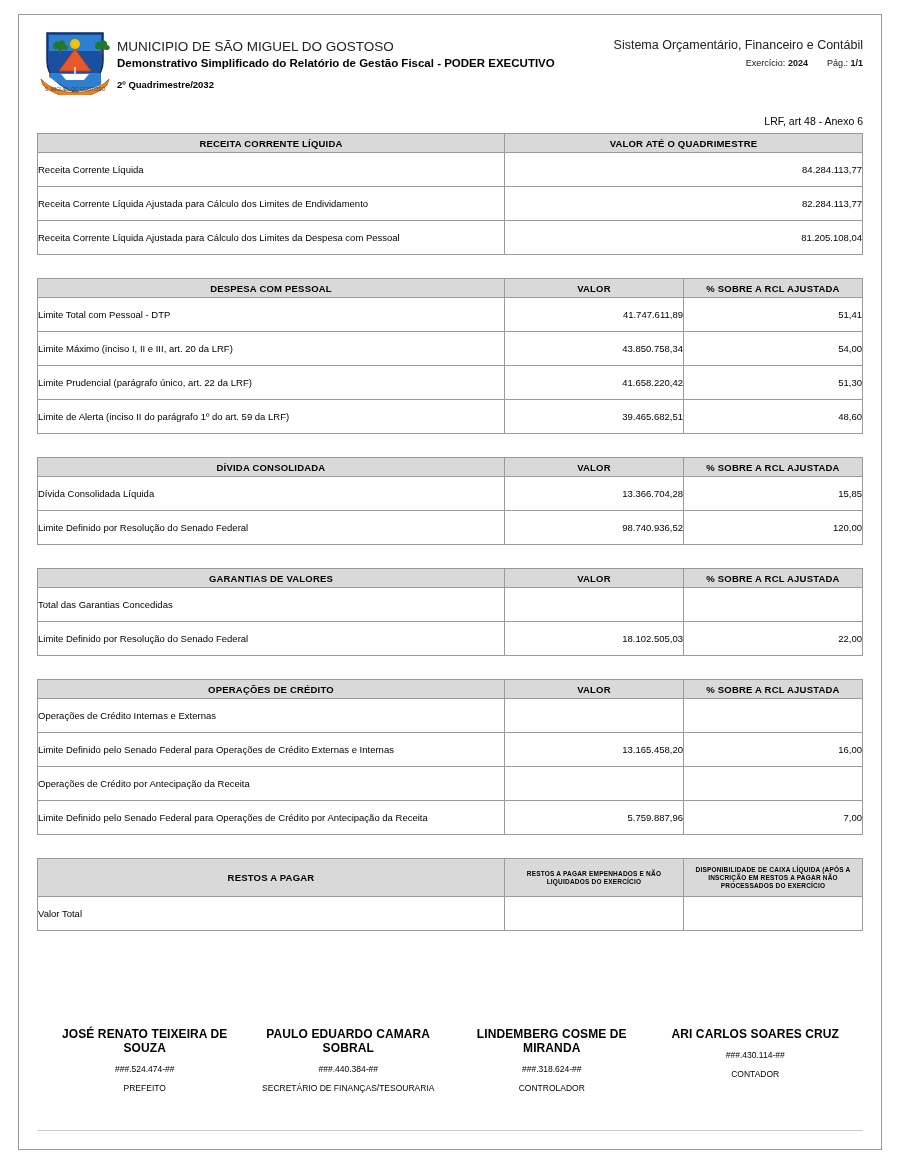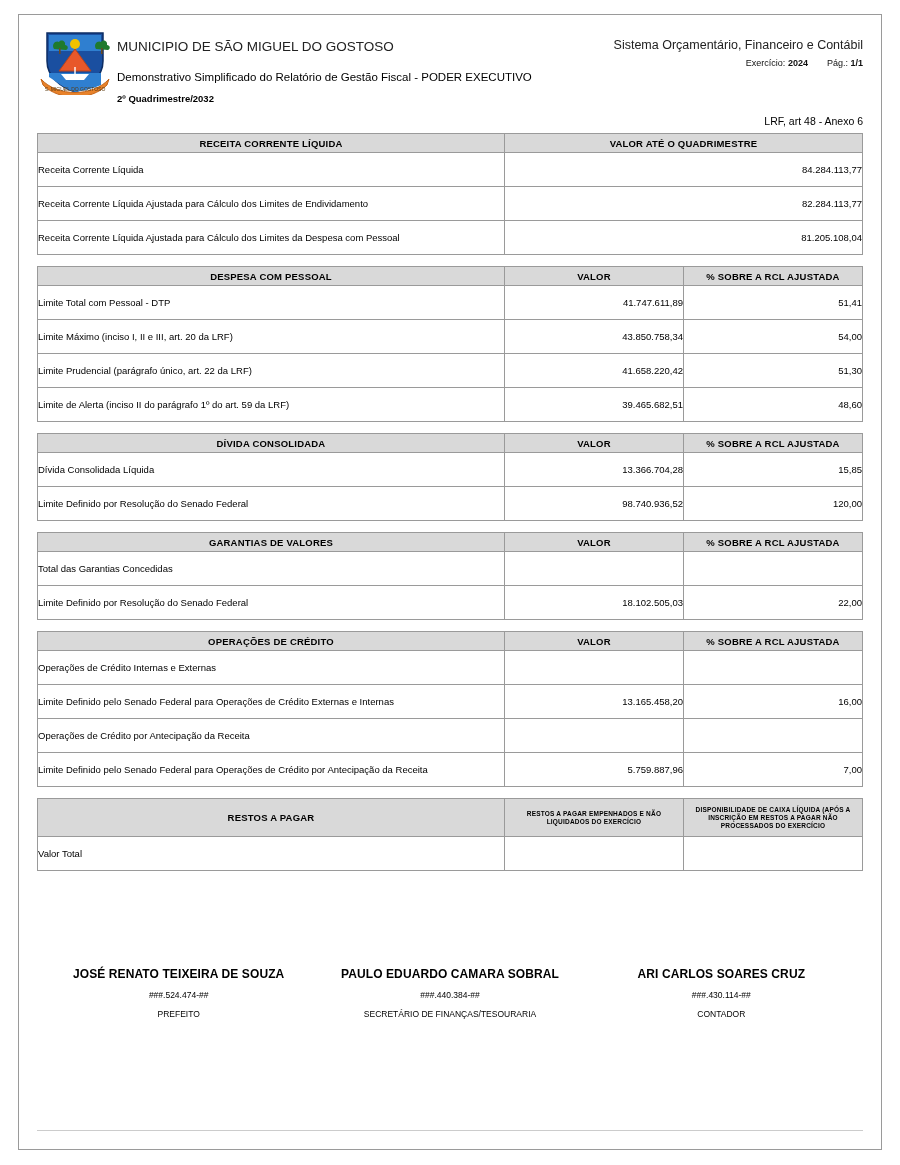--- a/index.html
+++ b/index.html
@@ -49,23 +49,23 @@
     padding-left: 4px;
   }
   .h-title {
     font-size: 13.5px;
     color: #222;
     line-height: 16px;
     white-space: nowrap;
   }
   .h-sub {
     font-size: 11.5px;
-    font-weight: normal;
+    font-weight: bold;
     line-height: 15px;
-    margin-top: 15px;
+    margin-top: 1px;
     color: #000;
   }
   .h-quad {
     font-size: 9.5px;
     font-weight: bold;
     margin-top: 8px;
     color: #000;
   }
   .header-right {
     position: absolute;
@@ -93,21 +93,21 @@
     font-size: 10.5px;
     margin: 18px 0 6px 0;
     color: #000;
   }
 
   
   table.blk {
     width: 100%;
     border-collapse: collapse;
     table-layout: fixed;
-    margin-bottom: 0;
+    margin-bottom: 12px;
   }
   table.blk td, table.blk th {
     border: 1px solid #9a9a9a;
     padding: 0;
     vertical-align: middle;
   }
   .hdr-cell {
     background: #d9d9d9;
     text-align: center;
     font-size: 9.5px;
@@ -409,20 +409,25 @@
         <div class="name">JOSÉ RENATO TEIXEIRA DE SOUZA</div>
         <div class="doc">###.524.474-##</div>
         <div class="role">PREFEITO</div>
       </div>
       <div class="sig">
         <div class="name">PAULO EDUARDO CAMARA SOBRAL</div>
         <div class="doc">###.440.384-##</div>
         <div class="role">SECRETÁRIO DE FINANÇAS/TESOURARIA</div>
       </div>
       <div class="sig">
+        <div class="name">LINDEMBERG COSME DE MIRANDA</div>
+        <div class="doc">###.318.624-##</div>
+        <div class="role">CONTROLADOR</div>
+      </div>
+      <div class="sig">
         <div class="name">ARI CARLOS SOARES CRUZ</div>
         <div class="doc">###.430.114-##</div>
         <div class="role">CONTADOR</div>
       </div>
     </div>
 
   </div>
 
   <div class="footer-rule"></div>
 </div>

